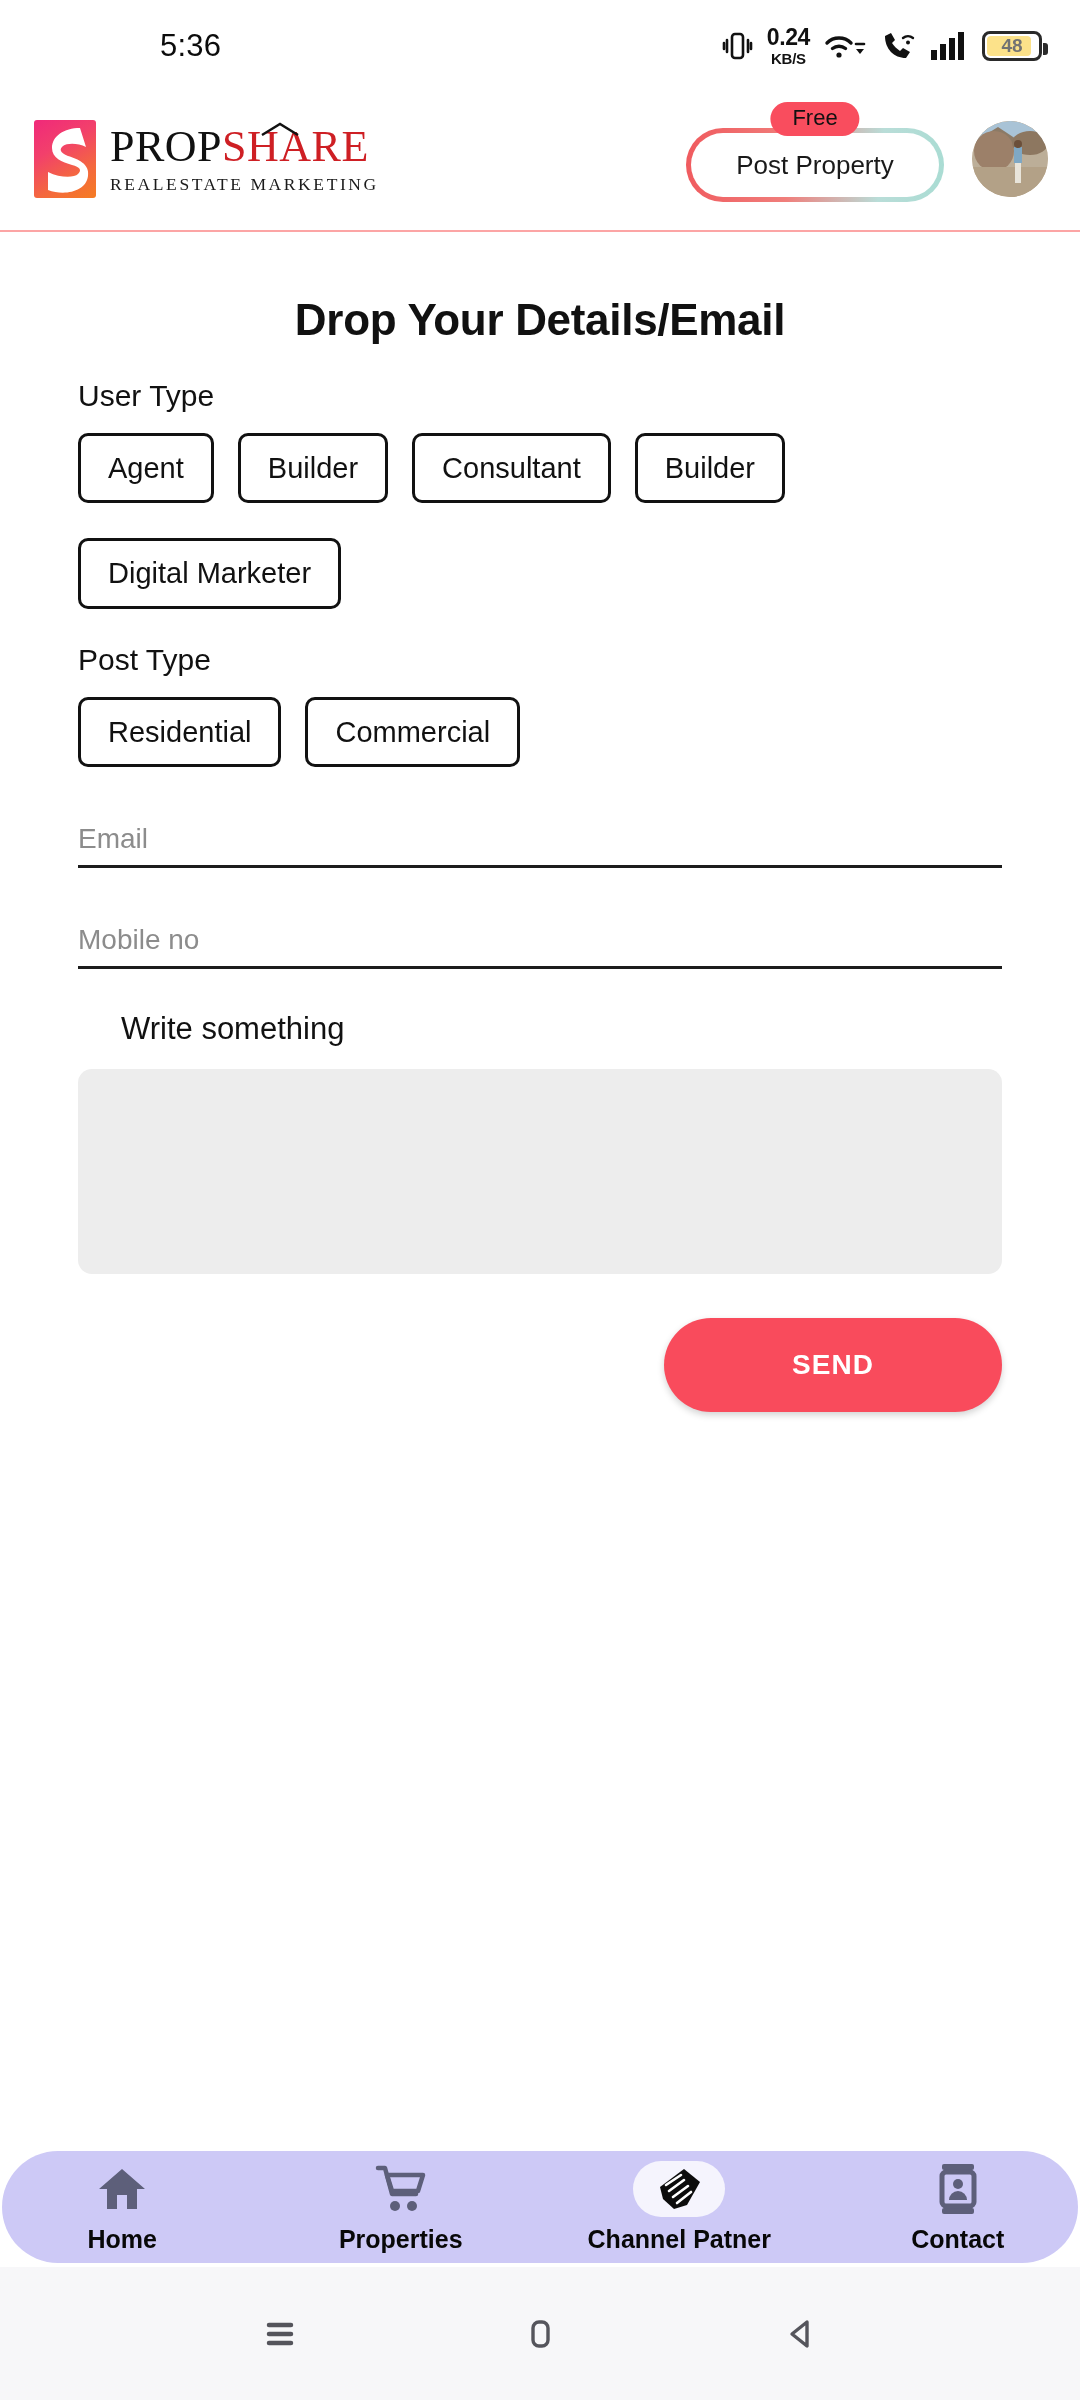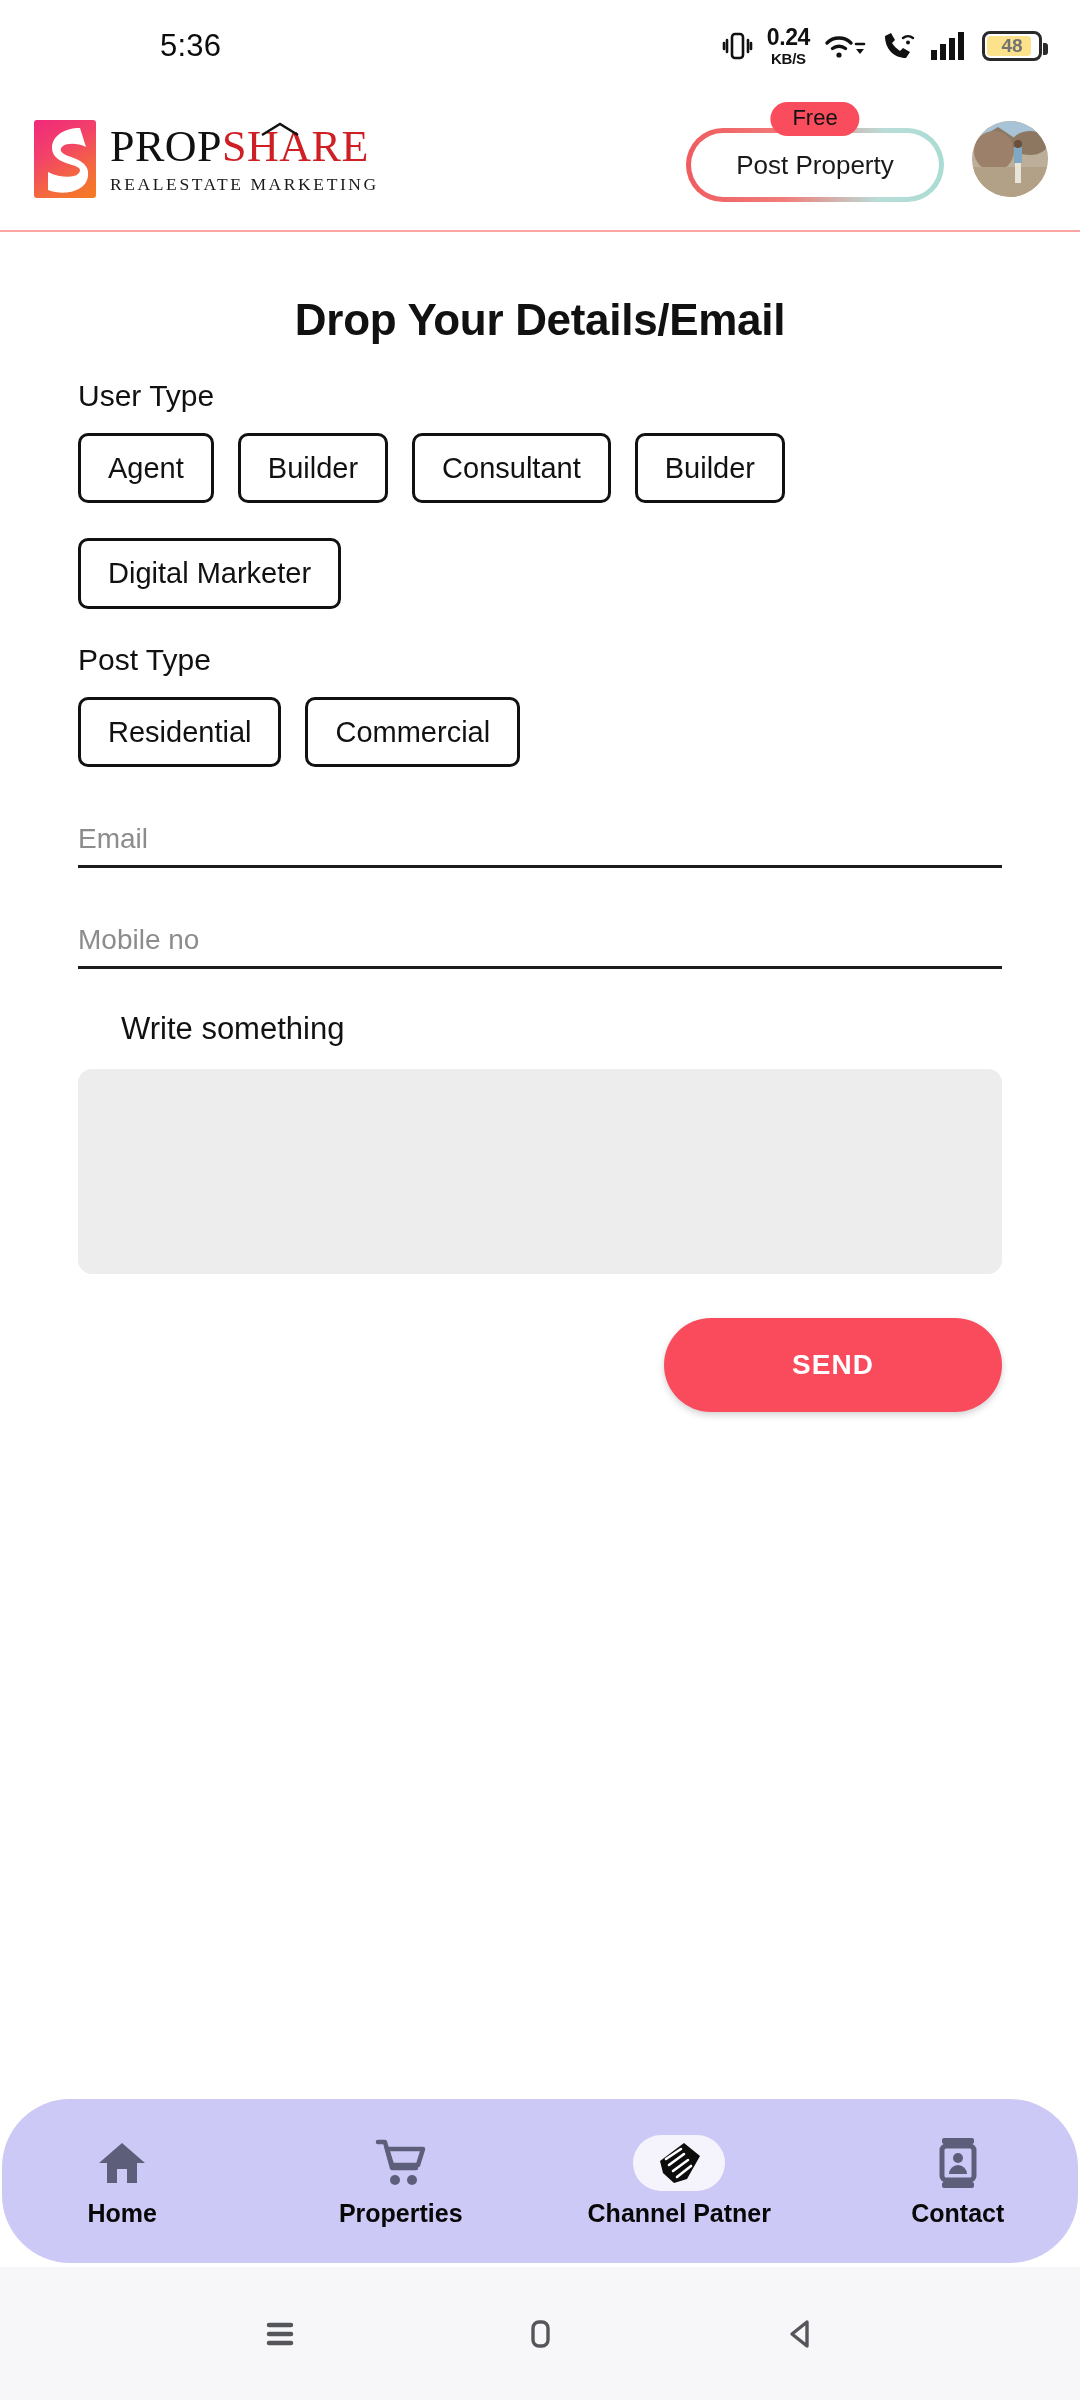--- a/index.html
+++ b/index.html
@@ -143,21 +143,21 @@
     width:338px;height:94px;border-radius:48px;
     background:#F94B5C; color:#fff; font-size:28px; font-weight:bold;
     letter-spacing:1.1px;
     display:flex; align-items:center; justify-content:center;
     box-shadow:0 3px 7px rgba(0,0,0,.18);
   }
 
   
   .bottomnav{
     position:absolute; left:0; right:0; bottom:137px;
-    height:164px; margin:0 2px;
+    height:112px; margin:0 2px;
     background:#CDC9F6; border-radius:68px;
     display:flex; align-items:center;gap:38px;
   }
   .navitem{
     flex:1; display:flex; flex-direction:column; align-items:center;
     gap:8px; position:relative;
   }
   .navicon{
     width:92px;height:56px; display:flex; align-items:center; justify-content:center;
     border-radius:32px;

